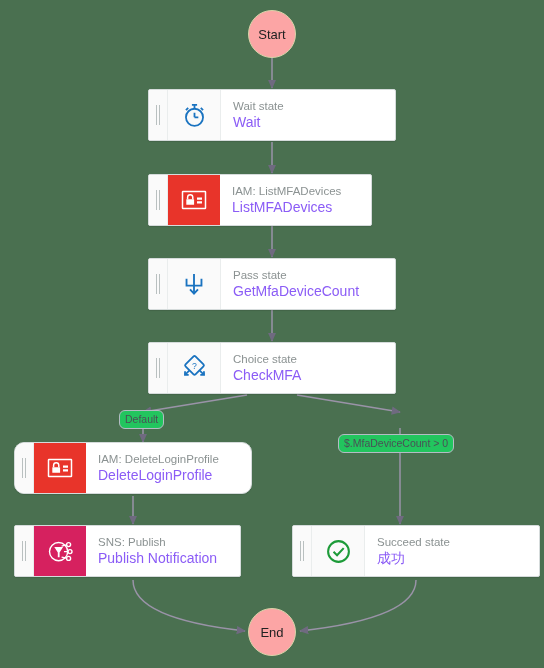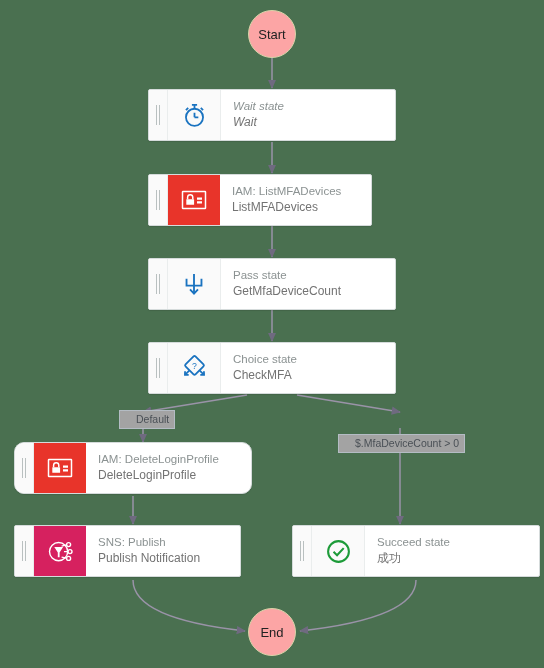--- a/index.html
+++ b/index.html
@@ -99,35 +99,35 @@
     padding-left: 12px;
     min-width: 0;
   }
   .labels .kind {
     font-size: 11.5px;
     color: #8b9292;
     line-height: 14px;
     white-space: nowrap;
   }
   .labels .name {
-    font-size: 12px;
-    color: #737373;
+    font-size: 14px;
+    color: #8b5cf6;
     line-height: 19px;
     white-space: nowrap;
   }
 
   
   .chip {
     position: absolute;
-    background: #a3a3a3;
+    background: #22c55e;
     border: 1px solid #b4bcc4;
-    border-radius: 0;
+    border-radius: 6px;
     font-size: 10.5px;
     color: #4a5056;
-    padding: 2px 5px 3px 16px;
+    padding: 2px 5px 3px 5px;
     line-height: 12px;
     white-space: nowrap;
     box-sizing: border-box;
   }
 </style>
 </head>
 <body>
 
 <div id="canvas">
 
@@ -154,21 +154,21 @@
       <path d="M 133 580 C 133 614 200 626 245 631"></path>
 
       <path d="M 416 580 C 416 614 345 626 300 631"></path>
     </g>
   </svg>
 
   <div class="terminal" style="left:248px; top:10px;">
     <span>Start</span>
   </div>
 
-  <div class="state" style="left:148px; top:89px; width:248px;font-style:italic;">
+  <div class="state" style="left:148px; top:89px; width:248px;">
     <div class="grip">
       <i></i>
         <i></i>
     </div>
     <div class="iconcell">
       <svg width="27" height="27" viewBox="0 0 24 24" fill="none" stroke="#1a73c0" stroke-width="1.6">
         <circle cx="12" cy="13.6" r="7.6"></circle>
         <path d="M12 13.6 L12 9.6"></path>
         <path d="M12 13.6 L15.4 13.6"></path>
         <path d="M9.7 2.6 L14.3 2.6"></path>

